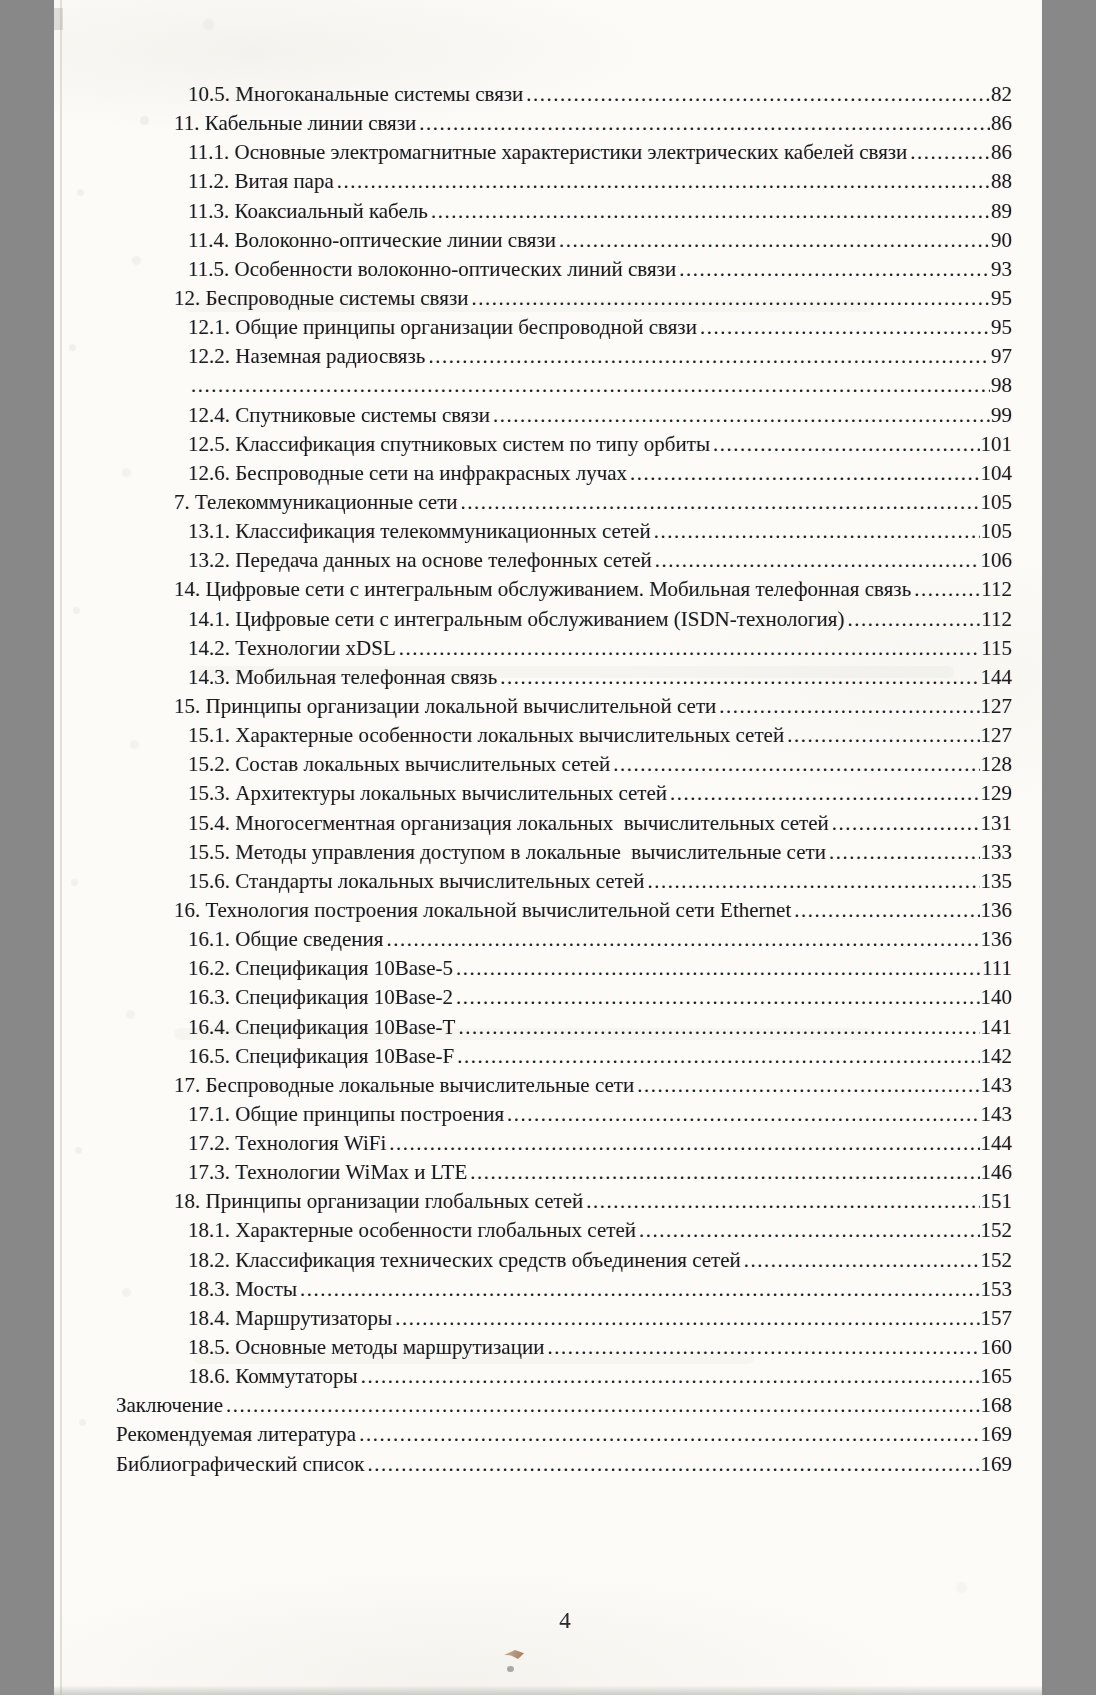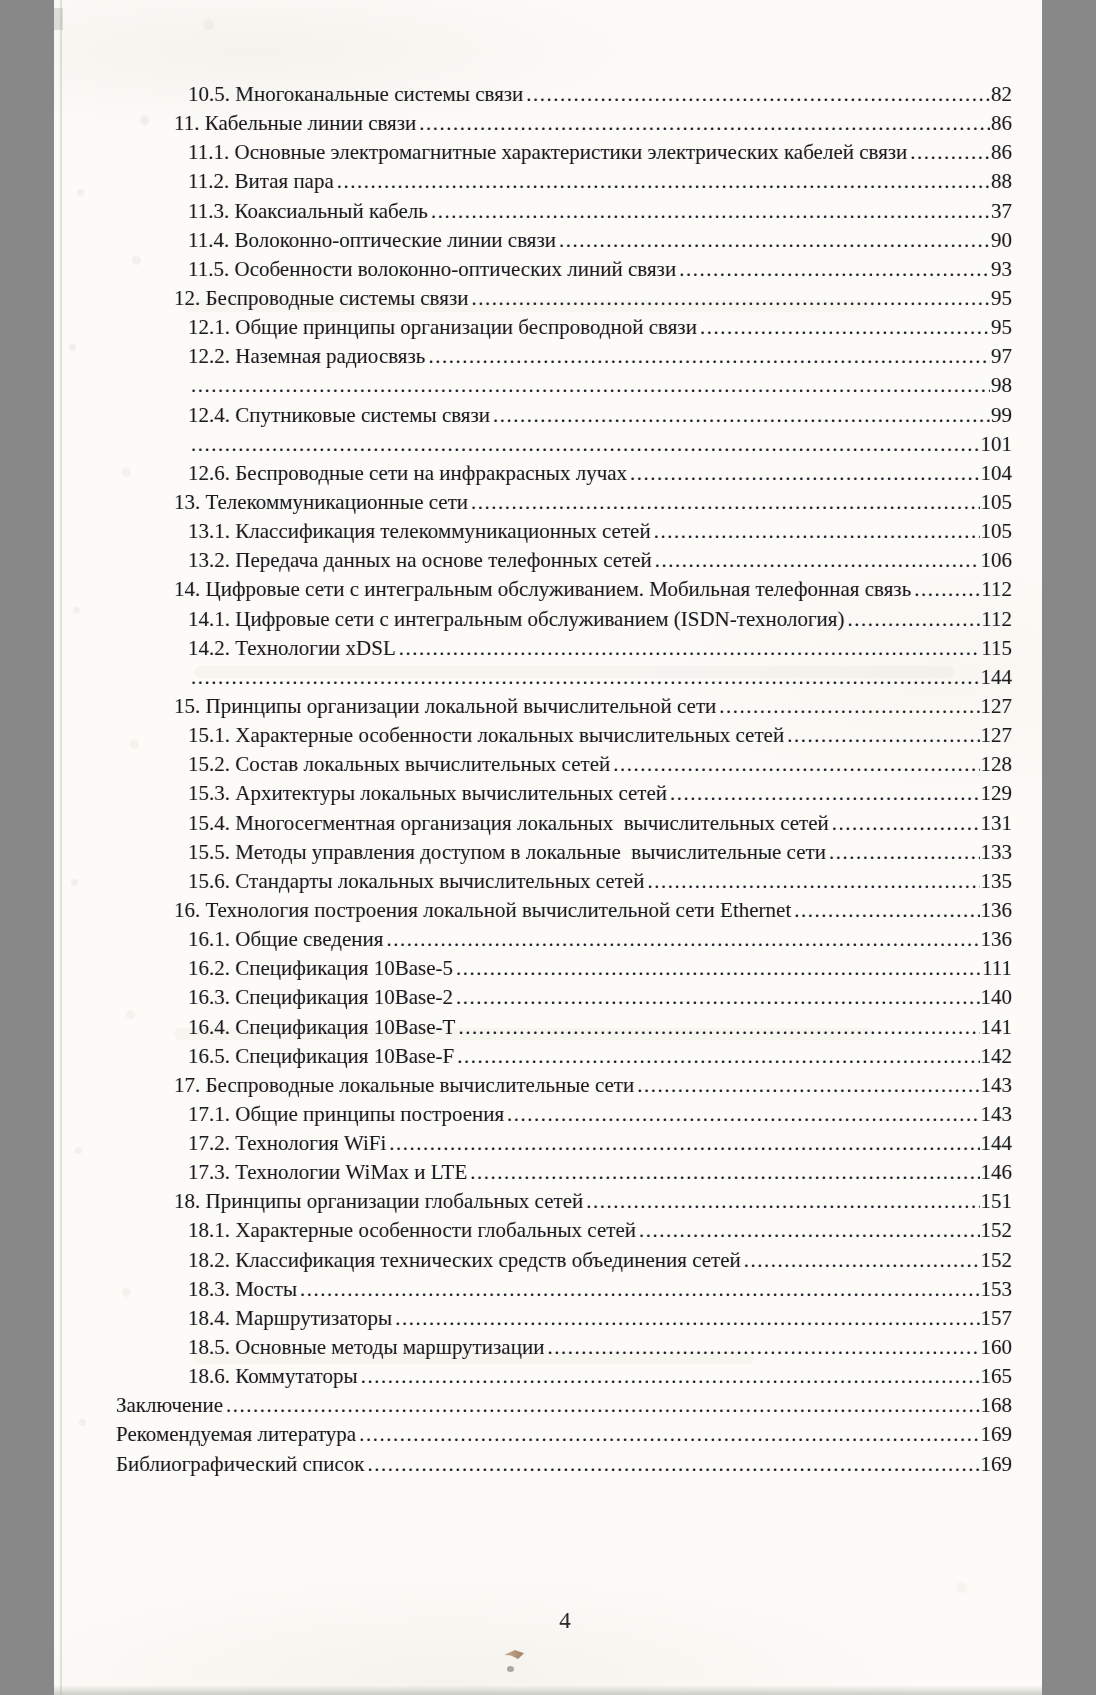--- a/index.html
+++ b/index.html
@@ -164,21 +164,21 @@
         <span class="toc-page">86</span>
       </div>
       <div class="toc-row level-3">
         <span class="toc-label">11.2. Витая пара</span>
         <span class="toc-dots"></span>
         <span class="toc-page">88</span>
       </div>
       <div class="toc-row level-3">
         <span class="toc-label">11.3. Коаксиальный кабель</span>
         <span class="toc-dots"></span>
-        <span class="toc-page">37</span>
+        <span class="toc-page">89</span>
       </div>
       <div class="toc-row level-3">
         <span class="toc-label">11.4. Волоконно-оптические линии связи</span>
         <span class="toc-dots"></span>
         <span class="toc-page">90</span>
       </div>
       <div class="toc-row level-3">
         <span class="toc-label">11.5. Особенности волоконно-оптических линий связи</span>
         <span class="toc-dots"></span>
         <span class="toc-page">93</span>
@@ -201,30 +201,31 @@
       <div class="toc-row level-3">
         <span class="toc-dots"></span>
         <span class="toc-page">98</span>
       </div>
       <div class="toc-row level-3">
         <span class="toc-label">12.4. Спутниковые системы связи</span>
         <span class="toc-dots"></span>
         <span class="toc-page">99</span>
       </div>
       <div class="toc-row level-3">
+        <span class="toc-label">12.5. Классификация спутниковых систем по типу орбиты</span>
         <span class="toc-dots"></span>
         <span class="toc-page">101</span>
       </div>
       <div class="toc-row level-3">
         <span class="toc-label">12.6. Беспроводные сети на инфракрасных лучах</span>
         <span class="toc-dots"></span>
         <span class="toc-page">104</span>
       </div>
       <div class="toc-row level-2">
-        <span class="toc-label">13. Телекоммуникационные сети</span>
+        <span class="toc-label">7. Телекоммуникационные сети</span>
         <span class="toc-dots"></span>
         <span class="toc-page">105</span>
       </div>
       <div class="toc-row level-3">
         <span class="toc-label">13.1. Классификация телекоммуникационных сетей</span>
         <span class="toc-dots"></span>
         <span class="toc-page">105</span>
       </div>
       <div class="toc-row level-3">
         <span class="toc-label">13.2. Передача данных на основе телефонных сетей</span>
@@ -240,20 +241,21 @@
         <span class="toc-label">14.1. Цифровые сети с интегральным обслуживанием (ISDN-технология)</span>
         <span class="toc-dots"></span>
         <span class="toc-page">112</span>
       </div>
       <div class="toc-row level-3">
         <span class="toc-label">14.2. Технологии xDSL</span>
         <span class="toc-dots"></span>
         <span class="toc-page">115</span>
       </div>
       <div class="toc-row level-3">
+        <span class="toc-label">14.3. Мобильная телефонная связь</span>
         <span class="toc-dots"></span>
         <span class="toc-page">144</span>
       </div>
       <div class="toc-row level-2">
         <span class="toc-label">15. Принципы организации локальной вычислительной сети</span>
         <span class="toc-dots"></span>
         <span class="toc-page">127</span>
       </div>
       <div class="toc-row level-3">
         <span class="toc-label">15.1. Характерные особенности локальных вычислительных сетей</span>

